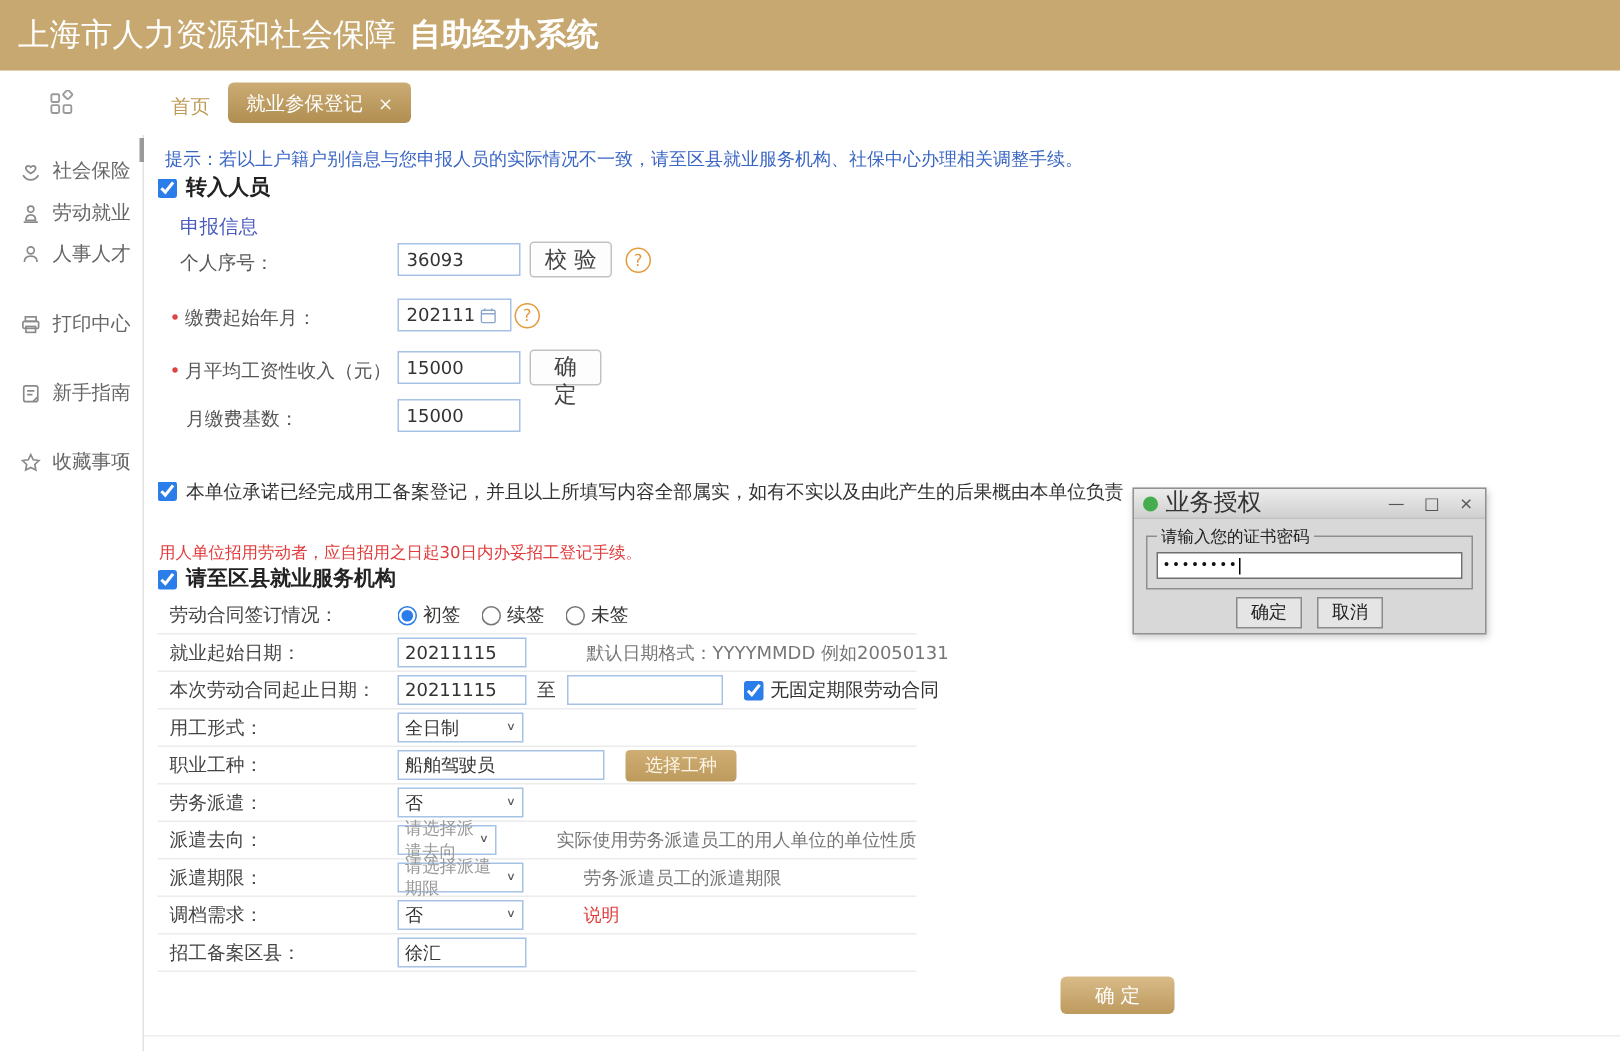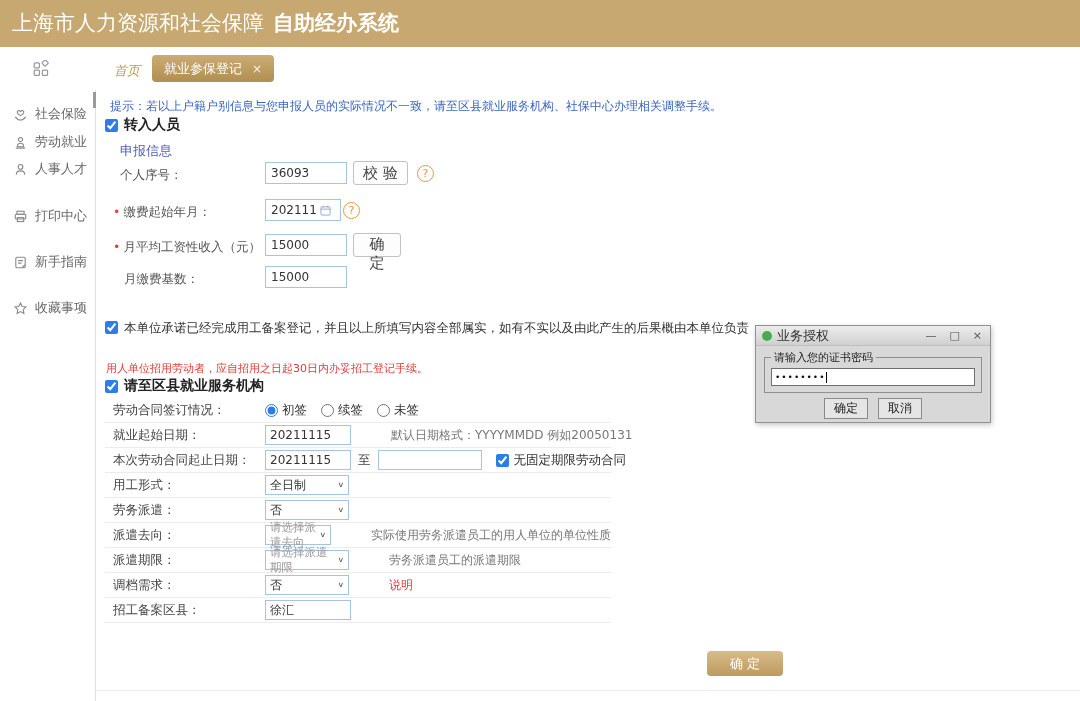--- a/index.html
+++ b/index.html
@@ -12,21 +12,21 @@
   .topbar { position:absolute; left:0; top:0; width:1080px; height:47px;
     background:#c7a870; border-bottom:1px solid #bb9c63; }
   .topbar .ttl { position:absolute; left:12px; top:0; line-height:47px;
     font-size:21px; color:#fff; white-space:nowrap; }
   .topbar .t2 { font-weight:bold; margin-left:9px; }
   
   .tabbar { position:absolute; left:0; top:47px; width:1080px; height:43px;
     background:#fff; border-bottom:1px solid #f0f0f0; }
   .grid-icon { position:absolute; left:32px; top:13px; cursor:pointer; }
   .tab-home { position:absolute; left:114px; top:15px; font-size:13px;
-    color:#bd9b55; cursor:pointer;font-style:italic; }
+    color:#bd9b55; cursor:pointer; }
   .tab-active { position:absolute; left:152px; top:8px; height:27px;
     background:linear-gradient(180deg,#cbac74,#b18e51); border-radius:4px;
     color:#fff; font-size:13px; display:flex; align-items:center;
     padding:0 12px; gap:10px; cursor:pointer; }
   .tab-close { font-size:12px; opacity:.92; }
   
   .sidebar { position:absolute; left:0; top:90px; width:95px; height:611px;
     border-right:1px solid #e2e2e2; background:#fff; }
   .side-item { position:absolute; left:13px; display:flex; align-items:center;
     gap:7px; font-size:13px; color:#666; height:20px; cursor:pointer;
@@ -100,21 +100,21 @@
     cursor:pointer; font-family:"DejaVu Sans","Liberation Sans",sans-serif; }
   
   .dlg { position:absolute; left:755px; top:325px; width:234px; height:96px;
     background:#d8d8d8; border:1px solid #919191;
     box-shadow:1px 2px 5px rgba(0,0,0,.22); z-index:10; }
   .dlg-titlebar { height:19px; background:linear-gradient(#ececec,#d0d0d0);
     border-bottom:1px solid #c0c0c0; display:flex; align-items:center;
     padding:0 6px; gap:5px; }
   .dlg-icon { width:10px; height:10px; background:#45ad4d; border-radius:50%;
     flex:0 0 auto; }
-  .dlg-title { font-size:13px; color:#333; flex:1; }
+  .dlg-title { font-size:16px; color:#333; flex:1; }
   .dlg-controls { display:flex; gap:13px; font-size:11px; color:#555;
     margin-right:2px; }
   .dlg-controls span { cursor:pointer; }
   .dlg fieldset { margin:4px 8px 0; border:1px solid #8f8f8f; padding:3px 6px 6px; }
   .dlg legend { font-size:11px; color:#222; padding:0 3px; }
   .pw { height:16px; background:#fff; border:1px solid #6f6f6f;
     display:flex; align-items:center; padding:0 3px; font-size:9px;
     letter-spacing:1px; color:#111; cursor:text; }
   .caret { display:inline-block; width:1px; height:11px; background:#000;
     margin-left:1px; }
@@ -292,20 +292,25 @@
     </div>
 
     <div class="frow">
       <span class="rlabel">用工形式：</span>
       <div class="sel">
         <span>全日制</span>
         <span class="arr">∨</span>
       </div>
     </div>
 
+    <div class="frow">
+      <span class="rlabel">职业工种：</span>
+      <input class="rinput wide" value="船舶驾驶员" style="">
+      <button class="btn-gold-sm">选择工种</button>
+    </div>
 
     <div class="frow">
       <span class="rlabel">劳务派遣：</span>
       <div class="sel">
         <span>否</span>
         <span class="arr">∨</span>
       </div>
     </div>
 
     <div class="frow">

